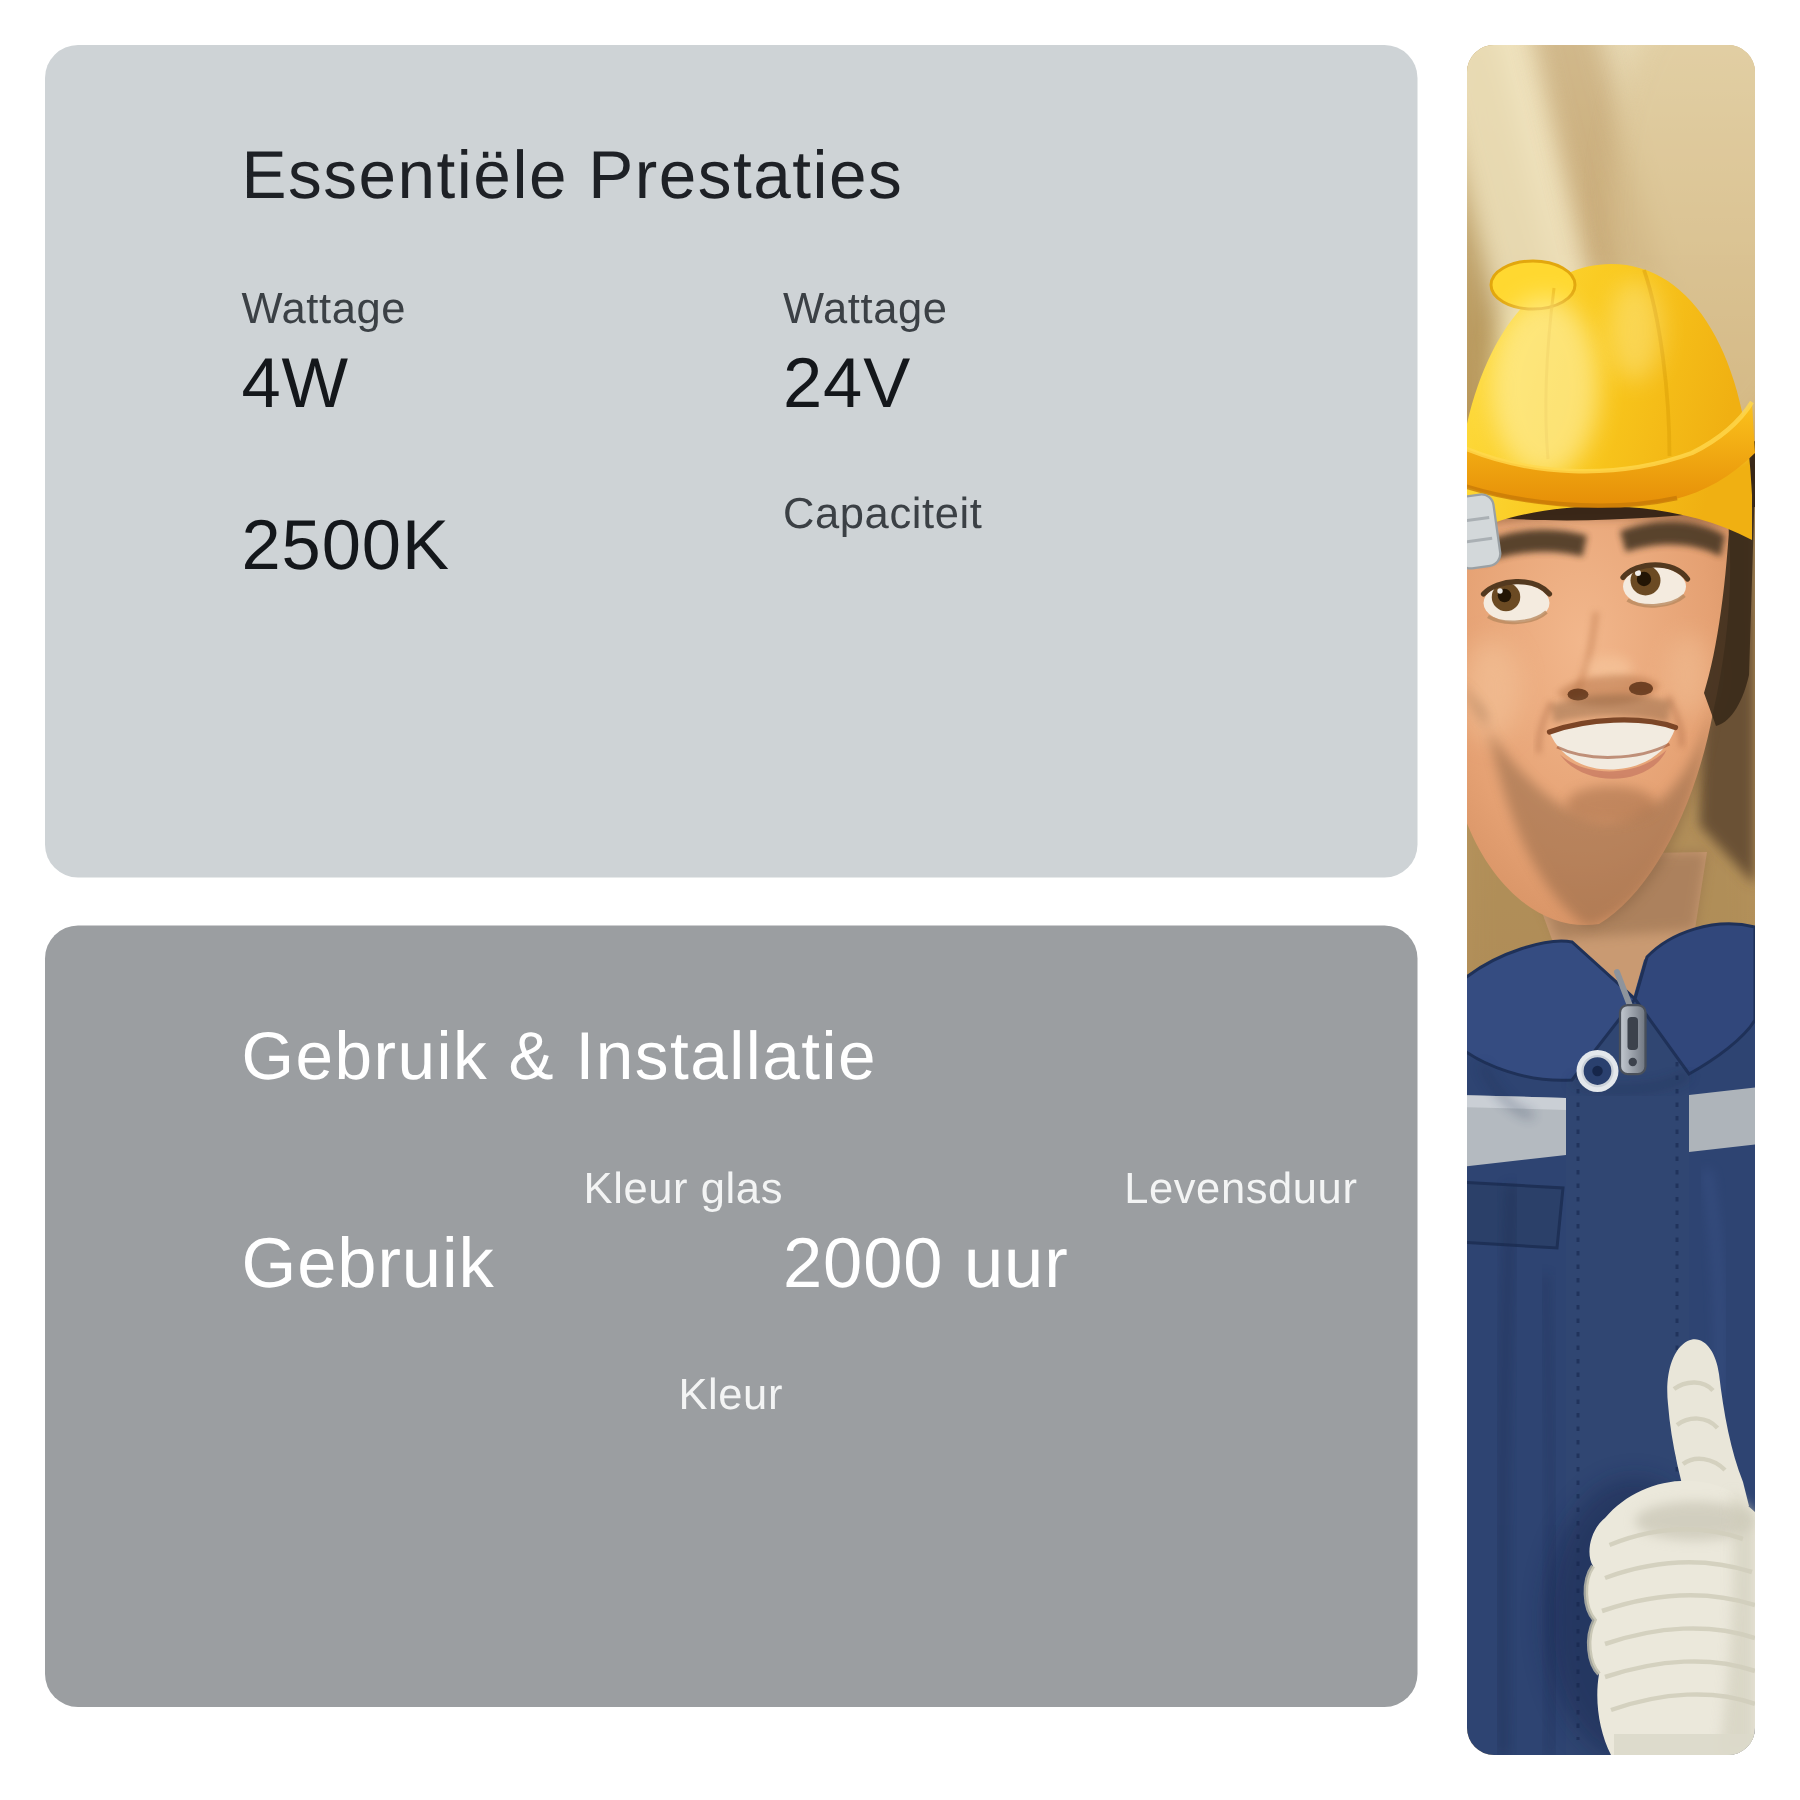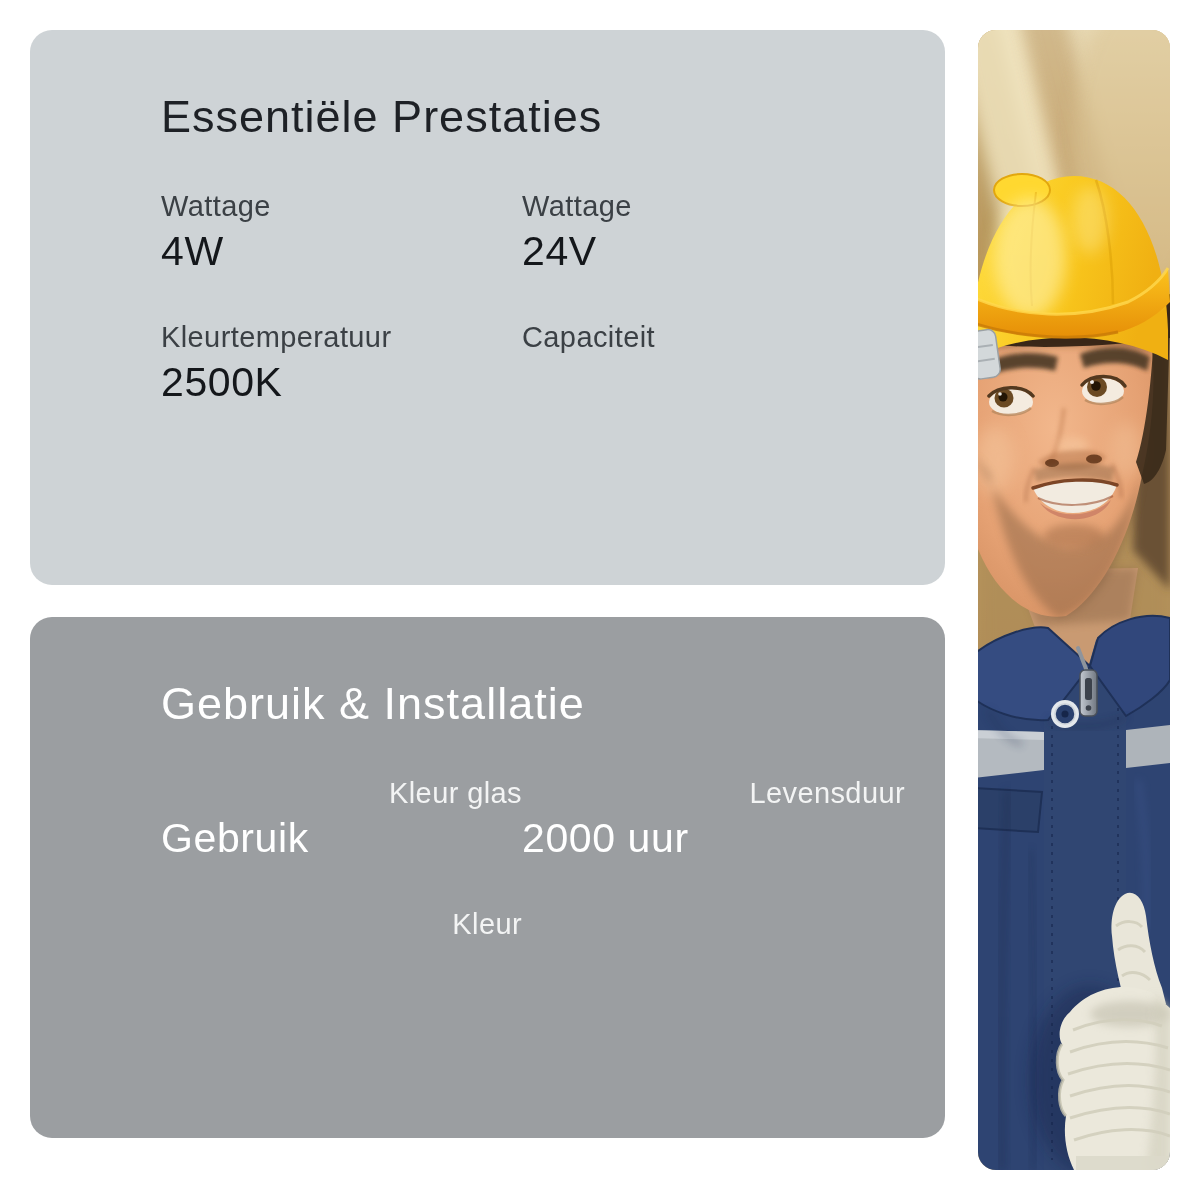--- a/index.html
+++ b/index.html
@@ -24,21 +24,21 @@
     margin:0;padding-top:64px;font-size:45px;line-height:1;font-weight:400;
     letter-spacing:1px;
   }
   .panel-top .panel-title{color:var(--panel1-title);}
   .panel-bottom .panel-title{color:var(--panel2-title);}
   .specs{
     margin-top:53px;display:grid;grid-template-columns:361px auto;row-gap:51px;
   }
   .spec{display:block;}
   .spec-label{display:block;font-size:29px;line-height:1;letter-spacing:0.4px;}
-  .spec-value{display:block;font-size:41px;line-height:1;margin-top:10px;letter-spacing:0.6px;}
+  .spec-value{display:block;font-size:47px;line-height:1;margin-top:10px;letter-spacing:0.6px;}
   .panel-top .spec-label{color:var(--panel1-label);}
   .panel-top .spec-value{color:var(--panel1-value);}
   .panel-bottom .spec-label{color:var(--panel2-label);text-align:right;}
   .panel-bottom .spec-value{color:var(--panel2-value);}
   .photo{
     position:absolute;left:978px;top:30px;width:192px;height:1140px;margin:0;
     border-radius:18px;overflow:hidden;background:#c9a96f;
   }
   .photo svg{display:block;width:192px;height:1140px;}
 </style>
@@ -52,21 +52,20 @@
     <div class="specs">
       <div class="spec">
         <span class="spec-label">Wattage</span>
         <span class="spec-value">4W</span>
       </div>
       <div class="spec">
         <span class="spec-label">Wattage</span>
         <span class="spec-value">24V</span>
       </div>
       <div class="spec">
-        <span class="spec-label">Kleurtemperatuur</span>
         <span class="spec-value">2500K</span>
       </div>
       <div class="spec">
         <span class="spec-label">Capaciteit</span>
       </div>
     </div>
   </section>
 
   <section class="panel panel-bottom">
     <h2 class="panel-title">Gebruik &amp; Installatie</h2>

